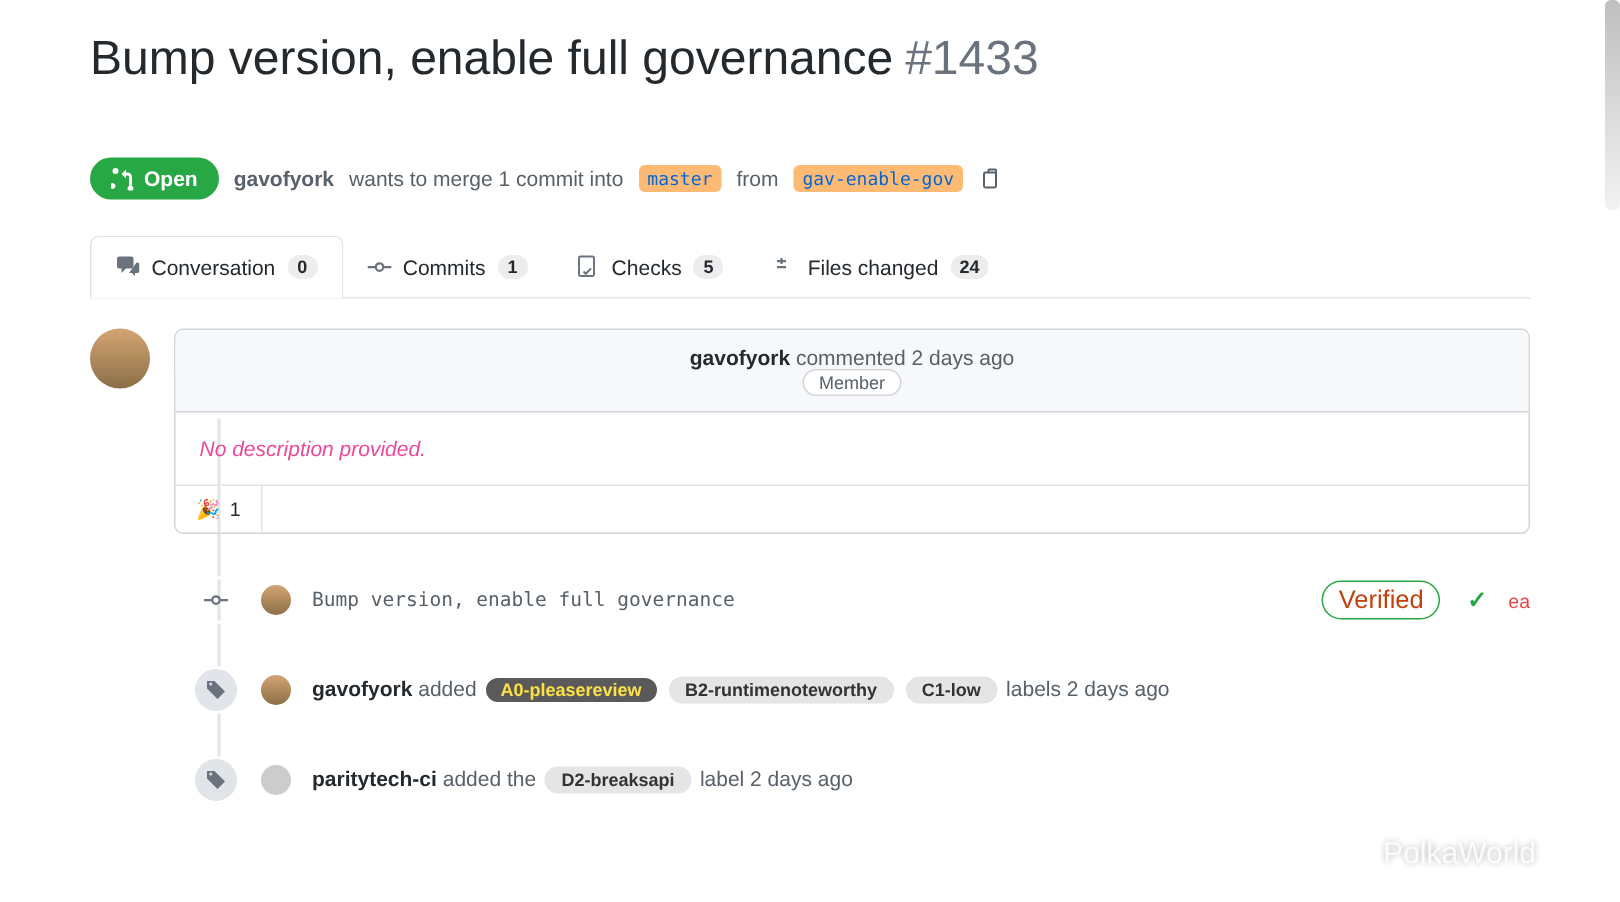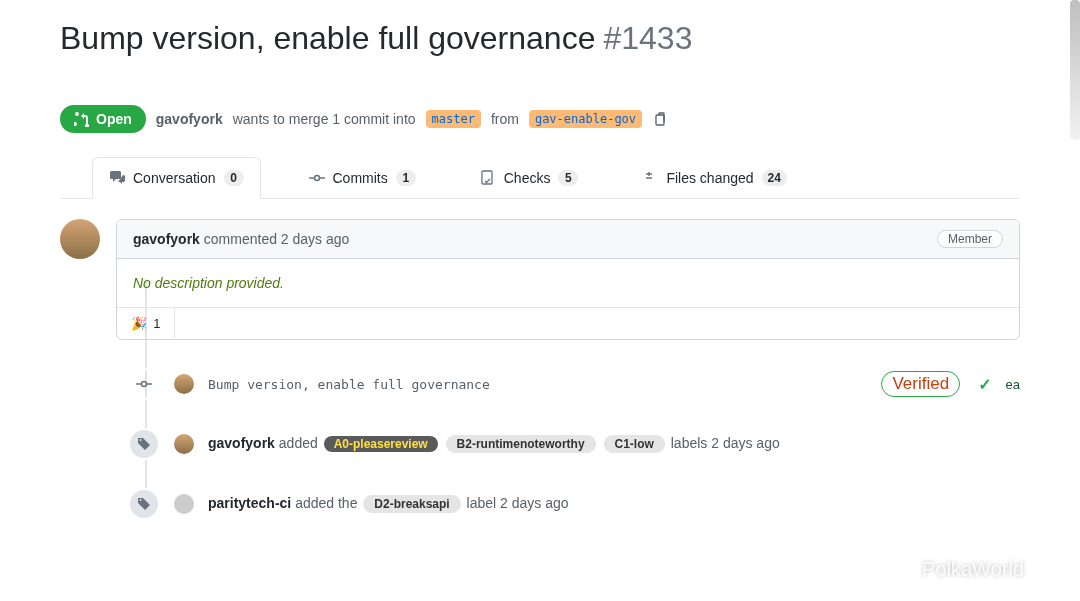--- a/index.html
+++ b/index.html
@@ -21,21 +21,21 @@
     .branch-label {
       background: #fdba74; color: #0366d6; font-family: SFMono-Regular, Menlo, monospace;
       font-size: 12px; padding: 2px 6px; border-radius: 4px;
     }
     .user-link { color: #586069; font-weight: 600; }
     .copy-icon { width: 16px; height: 16px; cursor: pointer; }
 
     .tabs { display: flex; border-bottom: 1px solid #e1e4e8; }
     .tab {
       display: flex; align-items: center; gap: 8px;
-      padding: 12px 16px; font-size: 14px; color: #24292e; cursor: pointer; margin-left: 32px;
+      padding: 12px 16px; font-size: 14px; color: #24292e; cursor: pointer;
     }
     .tab.active { border: 1px solid #e1e4e8; border-bottom: 1px solid #fff; margin-bottom: -1px; border-radius: 6px 6px 0 0; background: #fff; }
     .tab .count {
       display: inline-block; background: #ededed; color: #24292e;
       font-size: 12px; font-weight: 600; min-width: 20px; text-align: center;
       padding: 1px 6px; border-radius: 10px;
     }
     .tab-icon { width: 16px; height: 16px; fill: #6a737d; }
 
     .timeline { position: relative; margin-top: 20px; }
@@ -44,40 +44,40 @@
     .avatar { width: 40px; height: 40px; border-radius: 50%; background: linear-gradient(180deg,#d4a574 0%,#8b6f47 100%); flex-shrink: 0; }
     .avatar-sm { width: 20px; height: 20px; border-radius: 50%; background: linear-gradient(180deg,#d4a574 0%,#8b6f47 100%); flex-shrink: 0; }
     .avatar-sm.grey { background: #ccc; }
     .comment-box { flex: 1; border: 1px solid #d1d5da; border-radius: 6px; overflow: hidden; position: relative; }
     .comment-box::before {
       content: ''; position: absolute; left: -8px; top: 12px;
       width: 14px; height: 14px; background: #f6f8fa;
       border-left: 1px solid #d1d5da; border-bottom: 1px solid #d1d5da;
       transform: rotate(45deg);
     }
-    .comment-header { background: #f6f8fa; padding: 10px 16px; font-size: 14px; color: #586069; display: flex; justify-content: space-between; align-items: center; border-bottom: 1px solid #d1d5da; }
+    .comment-header { background: #f6f8fa; padding: 10px 16px; font-size: 14px; color: #586069; display: flex; justify-content: space-between; align-items: center; border-bottom: 1px solid #d1d5da; flex-direction: column; }
     .comment-author { color: #24292e; font-weight: 600; }
     .member-badge { border: 1px solid #d1d5da; border-radius: 14px; padding: 1px 10px; font-size: 12px; color: #586069; background: #fff; }
-    .comment-body { padding: 16px; font-style: italic; color: #4d7c0f; font-size: 14px; }
+    .comment-body { padding: 16px; font-style: italic; color: #ec4899; font-size: 14px; }
     .reactions { border-top: 1px solid #e1e4e8; display: flex; }
     .reaction-item { border-right: 1px solid #e1e4e8; padding: 8px 14px; font-size: 13px; display: flex; gap: 6px; align-items: center; cursor: pointer; }
 
     .timeline-item { display: flex; align-items: center; gap: 14px; margin-top: 28px; margin-left: 68px; position: relative; }
     .timeline-badge {
       width: 32px; height: 32px; border-radius: 50%;
       background: #e1e4e8; border: 2px solid #fff;
       display: flex; align-items: center; justify-content: center;
       flex-shrink: 0; z-index: 1;
     }
     .timeline-badge svg { fill: #6a737d; }
     .commit-row .timeline-badge { background: transparent; }
     .commit-msg { font-family: SFMono-Regular, Menlo, monospace; font-size: 13px; color: #586069; }
     .verified-badge { border: 1px solid #28a745; color: #c2410c; background: #fff; padding: 2px 10px; border-radius: 14px; font-size: 17px; font-weight: 500; margin-left: auto; }
     .check-icon { color: #28a745; margin-left: 4px; font-weight: bold; }
-    .sha { color: #14532d; font-size: 13px; }
+    .sha { color: #ef4444; font-size: 13px; }
     .event-text { font-size: 14px; color: #586069; }
     .event-author { color: #24292e; font-weight: 600; }
     .label-pill { display: inline-block; padding: 1px 10px; border-radius: 12px; font-size: 12px; font-weight: 600; margin: 0 2px; }
     .label-dark { background: #5a5a5a; color: #fde047; }
     .label-light { background: #e5e5e5; color: #333; border: 1px solid #e1e4e8; text-align: right; }
 
     .watermark {
       position: fixed; bottom: 20px; right: 56px; color: rgba(255,255,255,0.85);
       font-size: 20px; display: flex; align-items: center; gap: 6px;
       text-shadow: 0 0 4px rgba(0,0,0,0.3);

